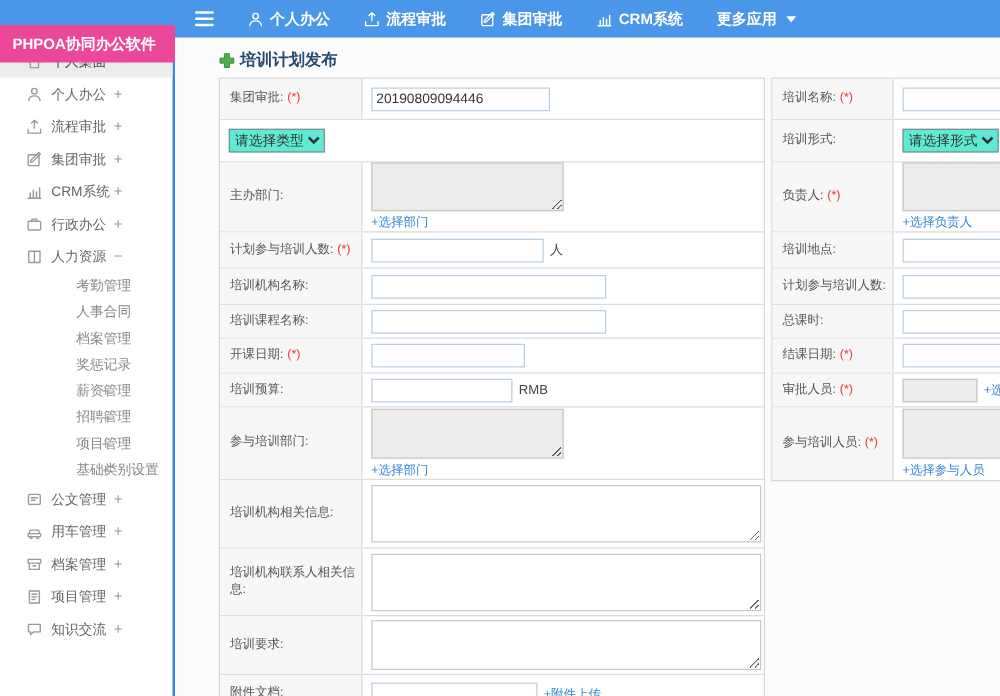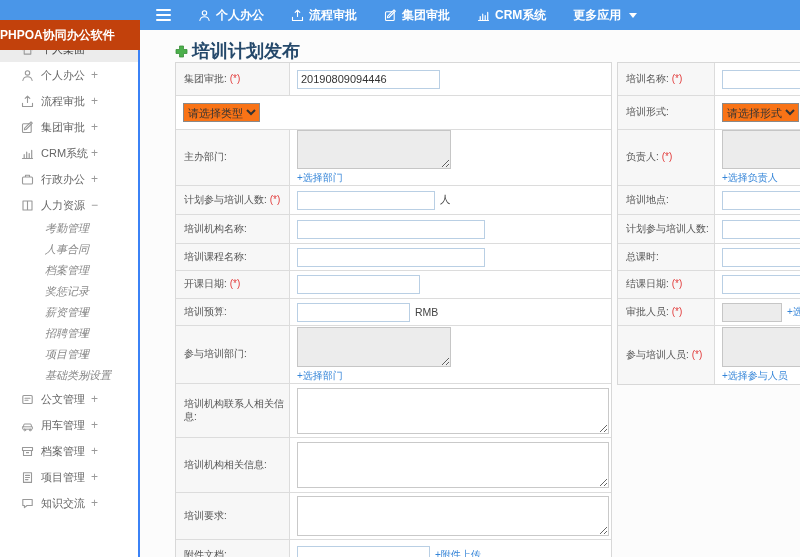--- a/index.html
+++ b/index.html
@@ -3,51 +3,51 @@
 <meta charset="utf-8">
 <style>
   html,body{margin:0;padding:0;}
   body{
     width:800px;height:557px;overflow:hidden;position:relative;
     font-family:"Liberation Sans","DejaVu Sans",sans-serif;
     background:#fcfcfc;
   }
   
   .navbar{position:absolute;top:0;left:0;right:0;height:30px;background:#4a96e8;display:flex;align-items:center;color:#fff;z-index:5;}
-  .logo{width:140px;height:30px;line-height:30px;background:#c2410c;font-size:12px;font-weight:bold;box-sizing:border-box;white-space:nowrap;margin-top:40px;}
+  .logo{width:140px;height:30px;line-height:30px;background:#ec4899;font-size:12px;font-weight:bold;padding-left:10px;box-sizing:border-box;white-space:nowrap;margin-top:40px;}
   .hamburger{margin-left:16px;width:15px;cursor:pointer;display:flex;flex-direction:column;gap:3px;}
   .hamburger i{display:block;height:2px;background:#fff;border-radius:1px;}
   .nav-items{display:flex;align-items:center;}
   .nav-item{display:flex;align-items:center;gap:5px;margin-left:27px;font-size:12px;font-weight:bold;color:#fff;text-decoration:none;cursor:pointer;white-space:nowrap;}
   .nicon{width:13px;height:13px;display:inline-flex;color:#fff;}
   .caret{width:0;height:0;border-left:4px solid transparent;border-right:4px solid transparent;border-top:5px solid #fff;margin-left:3px;}
   
   .sidebar{position:absolute;top:30px;left:0;width:140px;bottom:0;background:#fff;border-right:2px solid #3b82f6;padding-top:6px;box-sizing:border-box;}
   .side-item{position:relative;display:flex;align-items:center;height:26px;padding-left:21px;color:#666;font-size:11px;cursor:pointer;white-space:nowrap;}
   .side-item.active{background:#ececec;color:#444;}
   .side-icon{width:13px;height:13px;margin-right:7px;color:#999;display:inline-flex;flex-shrink:0;}
-  .side-item.sub{height:21px;padding-left:45px;color:#888;font-style:italic;}
+  .side-item.sub{height:21px;padding-left:61px;color:#888;}
   .side-expand{position:absolute;right:40px;color:#999;font-size:12px;}
   .side-item.sub .side-expand{right:50px;}
   
   .content{position:absolute;top:30px;left:141px;right:0;bottom:0;background:#fcfcfc;overflow:hidden;}
-  .page-title{position:absolute;left:34px;top:9px;display:flex;align-items:center;gap:4px;font-size:18px;font-weight:bold;color:#25496b;}
+  .page-title{position:absolute;left:34px;top:9px;display:flex;align-items:center;gap:4px;font-size:13px;font-weight:bold;color:#25496b;}
   .plus-ic{width:13px;height:13px;display:inline-flex;}
   .ftable{position:absolute;top:32px;background:#fff;border:1px solid #d8d8d8;box-sizing:border-box;}
   .ftable.left{left:34px;width:437px;}
   .ftable.right{left:476px;width:437px;}
   .frow{display:flex;border-bottom:1px solid #dcdcdc;box-sizing:border-box;}
   .frow:last-child{border-bottom:none;}
   .flabel{width:114px;background:#f7f7f7;border-right:1px solid #dcdcdc;display:flex;align-items:center;padding-left:8px;padding-right:2px;box-sizing:border-box;font-size:10px;color:#555;gap:3px;flex-shrink:0;line-height:1.25;}
   .ftable.right .flabel{width:97px;}
   .req{color:#e23b3b;flex-shrink:0;}
   .ffield{flex:1;display:flex;align-items:center;padding-left:7px;gap:5px;min-width:0;}
   .ffield.col{flex-direction:column;align-items:flex-start;justify-content:center;gap:2px;}
   .tin{border:1px solid #b9cfe4;height:17px;font-size:11px;padding:0 3px;color:#333;font-family:inherit;background:#fff;}
-  .fsel{font-size:11px;height:19px;border:1px solid #8a8a8a;background:#f97316;color:#333;font-family:inherit;}
+  .fsel{font-size:11px;height:19px;border:1px solid #8a8a8a;background:#5eead4;color:#333;font-family:inherit;}
   textarea{font-family:inherit;font-size:11px;color:#333;}
   .gray-ta{background:#ececec;border:1px solid #c6c6c6;resize:both;}
   .gray-in{background:#ececec;border:1px solid #c6c6c6;height:17px;}
   .white-ta{border:1px solid #c9c9c9;background:#fff;resize:both;}
   .flink{color:#3585d8;font-size:10px;text-decoration:none;cursor:pointer;white-space:nowrap;}
   .suffix{font-size:10.5px;color:#444;}
 </style>
 </head>
 <body>
 
@@ -328,31 +328,31 @@
     </div>
     <div class="frow" style="height:58px">
       <div class="flabel">
           <span>参与培训部门:</span>
         </div>
       <div class="ffield col">
         <textarea class="gray-ta" style="width: 148px; height: 34px;"></textarea>
         <a class="flink">+选择部门</a>
       </div>
     </div>
+    <div class="frow" style="height:55px">
+      <div class="flabel">
+          <span>培训机构相关信息:</span>
+        </div>
+      <div class="ffield">
+          <textarea class="white-ta" style="width: 306px; height: 40px;"></textarea>
+        </div>
+    </div>
     <div class="frow" style="height:54px">
       <div class="flabel">
           <span>培训机构联系人相关信息:</span>
-        </div>
-      <div class="ffield">
-          <textarea class="white-ta" style="width: 306px; height: 40px;"></textarea>
-        </div>
-    </div>
-    <div class="frow" style="height:55px">
-      <div class="flabel">
-          <span>培训机构相关信息:</span>
         </div>
       <div class="ffield">
           <textarea class="white-ta" style="width: 306px; height: 40px;"></textarea>
         </div>
     </div>
     <div class="frow" style="height:47px">
       <div class="flabel">
           <span>培训要求:</span>
         </div>
       <div class="ffield">

